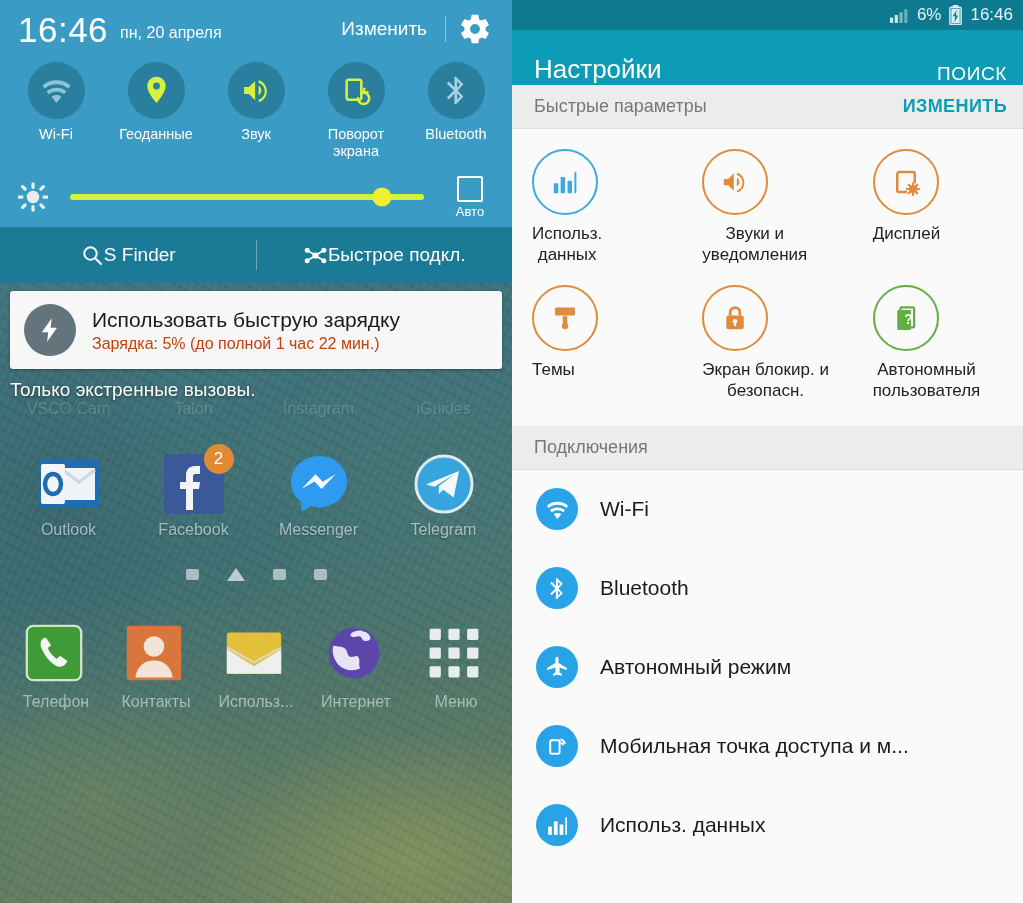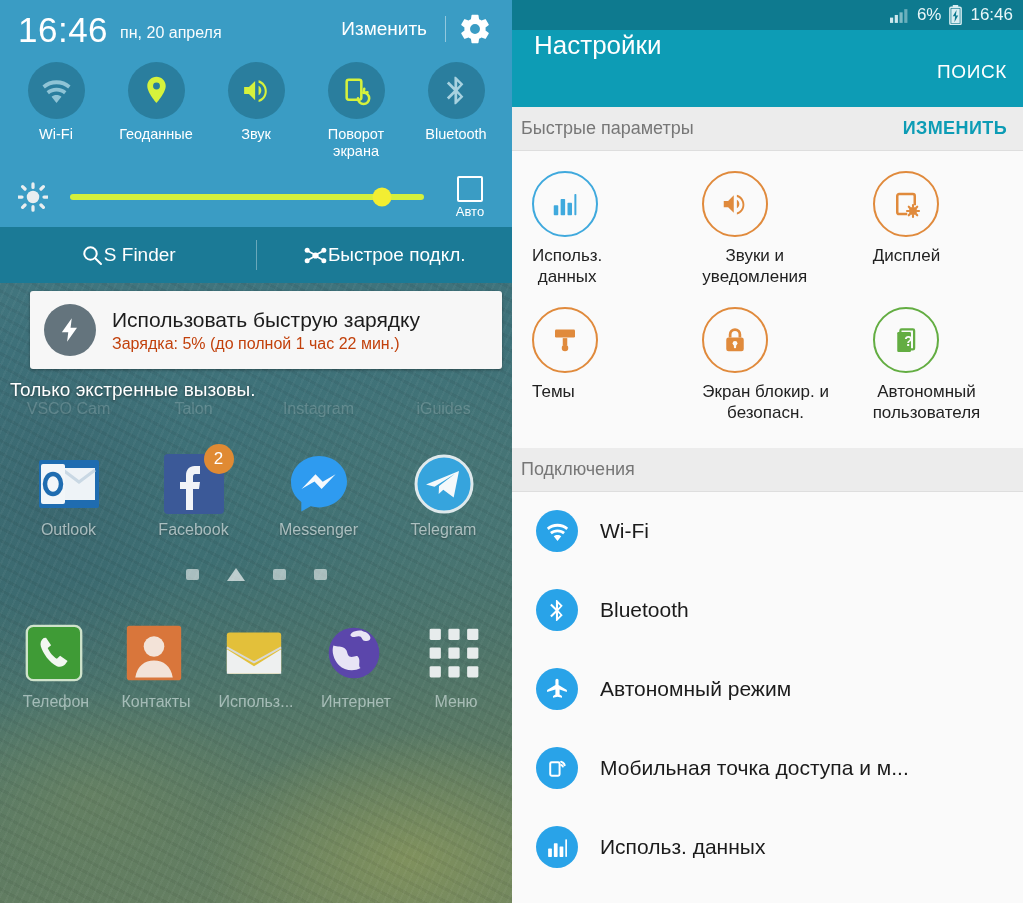--- a/index.html
+++ b/index.html
@@ -77,21 +77,21 @@
     background: #1b7a96; color: #fff;
     display: flex; align-items: center; height: 56px;
   }
   .sf-half { flex: 1; display: flex; align-items: center; justify-content: center; font-size: 19px; }
   .sf-sep { width: 1px; height: 30px; background: rgba(255,255,255,.35); }
 
   
   .notif-wrap { position: relative; z-index: 5; padding: 8px 10px 0; }
   .notif {
     background: #f7f7f7; border-radius: 3px; display: flex; align-items: center;
-    padding: 13px 14px; box-shadow: 0 1px 3px rgba(0,0,0,.35); margin-left: 20px;
+    padding: 13px 14px; box-shadow: 0 1px 3px rgba(0,0,0,.35);
   }
   .notif-ic {
     width: 52px; height: 52px; border-radius: 50%; background: #64747d; flex: none;
     display: flex; align-items: center; justify-content: center; margin-right: 16px;
   }
   .notif-title { font-size: 21px; color: #1c1c1c; line-height: 1.2; }
   .notif-sub { font-size: 16px; color: #c2410c; margin-top: 3px; }
 
   .emerg {
     position: relative; z-index: 5;
@@ -122,28 +122,28 @@
   .dock-lbl { font-size: 16px; color: rgba(235,245,245,.55); margin-top: 6px; white-space: nowrap; }
 
   
   .right { width: 511px; height: 903px; background: #fafafa; position: relative; overflow: hidden; }
   .statusbar {
     height: 30px; background: #0e7a8f; color: #e8f6f8;
     display: flex; align-items: center; justify-content: flex-end;
     padding-right: 10px; gap: 8px; font-size: 17px;
   }
   .actionbar {
-    height: 77px; background: #0d9cb5; color: #fff;
-    display: flex; align-items: flex-start; padding: 0 16px 0 22px; flex-direction: column;
+    height: 55px; background: #0d9cb5; color: #fff;
+    display: flex; align-items: flex-end; padding: 0 16px 0 22px;
   }
   .ab-title { font-size: 26px; font-weight: 400; }
   .ab-search { margin-left: auto; font-size: 19px; letter-spacing: .6px; }
   .sec-head {
     height: 44px; background: #ececec; display: flex; align-items: center;
-    padding: 0 16px 0 9px; border-bottom: 1px solid #dedede; gap: 24px;
+    padding: 0 16px 0 22px; border-bottom: 1px solid #dedede; gap: 24px;
   }
   .sec-title { font-size: 18px; color: #777; }
   .sec-action { margin-left: auto; font-size: 18px; color: #0d9cb5; font-weight: 600; letter-spacing: .4px; }
 
   .grid { display: grid; grid-template-columns: 1fr 1fr 1fr; padding: 14px 0 10px; background: #fafafa; }
   .gcell { display: flex; flex-direction: column; align-items: flex-start; padding: 6px 20px 14px; }
   .gcirc {
     width: 66px; height: 66px; border-radius: 50%; border: 2px solid #ccc;
     display: flex; align-items: center; justify-content: center;
   }

